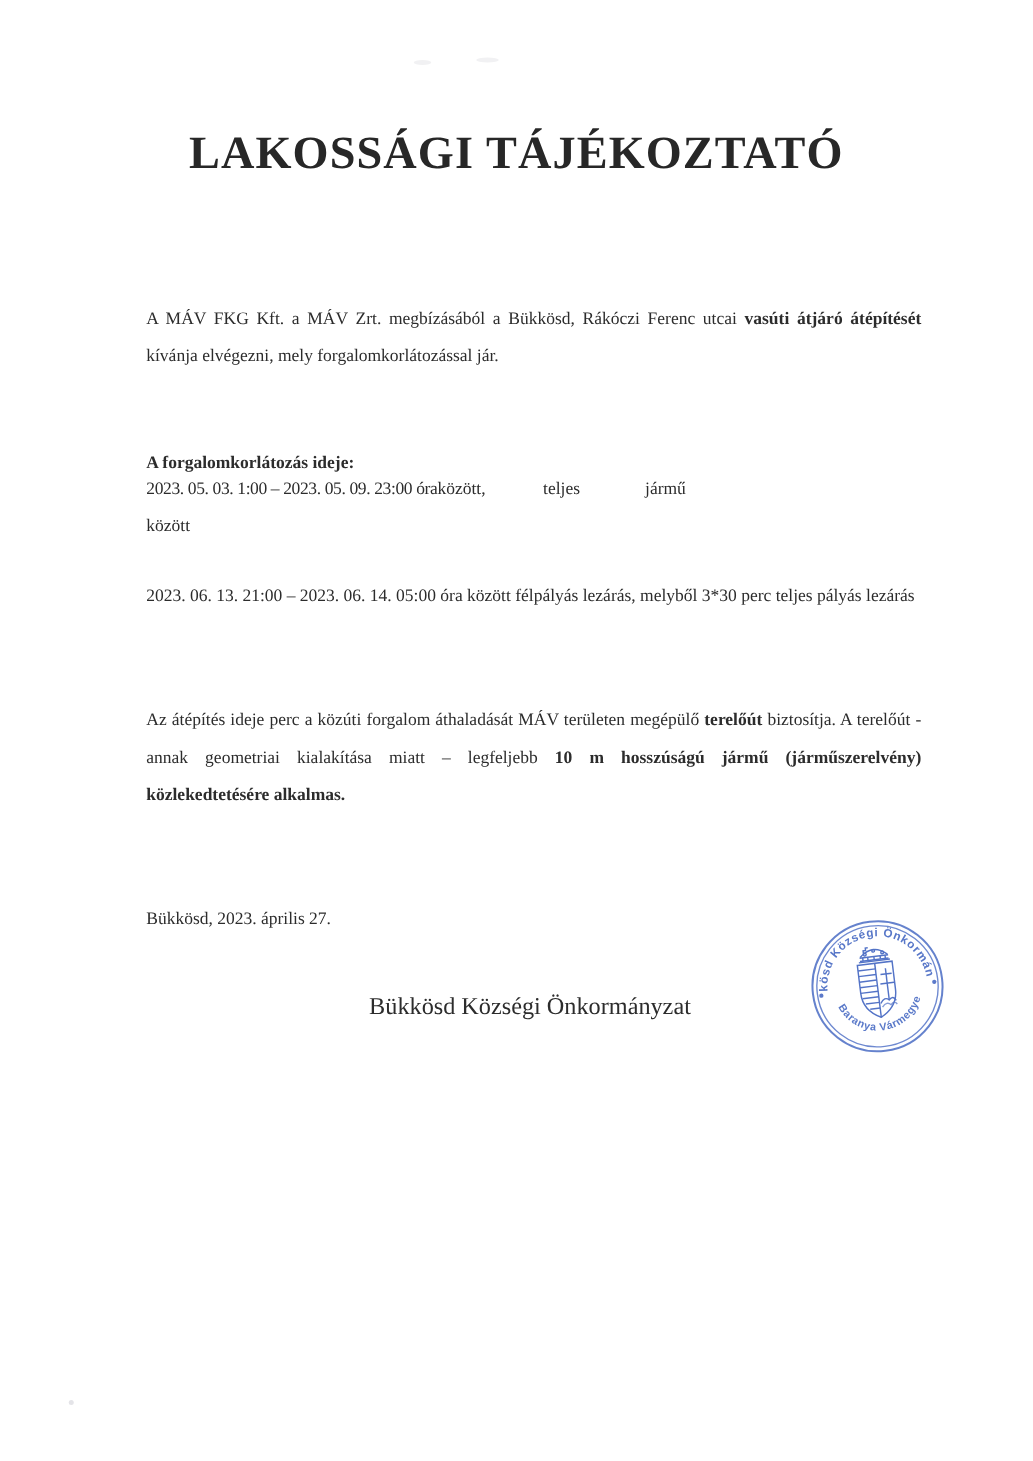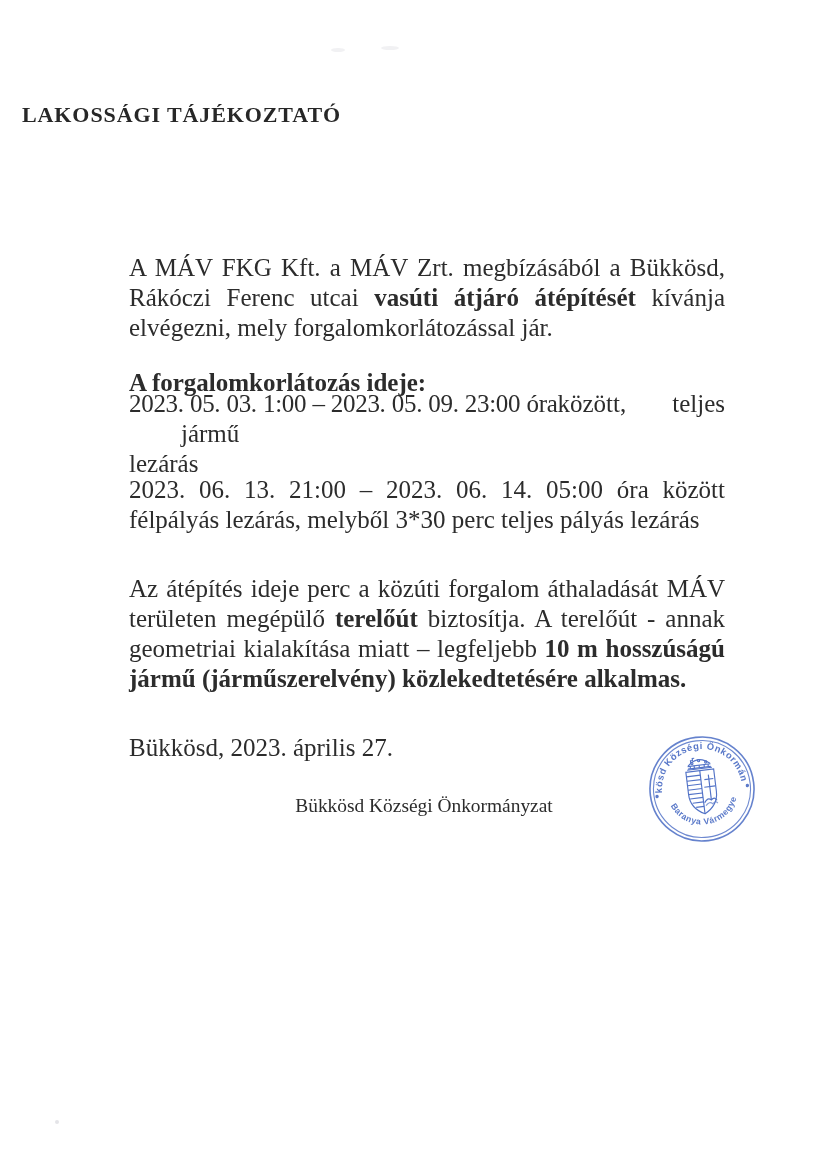--- a/index.html
+++ b/index.html
@@ -26,32 +26,32 @@
     background: #f1f1f3;
     border-radius: 50%;
     pointer-events: none;
   }
 
   #doc-title {
     position: absolute;
     left: 0;
     right: 0;
     top: 103px;
-    font-size: 22px;
+    text-align: center;
+    font-size: 37px;
     font-weight: bold;
     letter-spacing: 0.9px;
     color: #272727;
     line-height: 1.1;
-    margin-left: 22px;
   }
 
   p.para {
-    margin: 16px;
+    margin: 4px;
     color: #2c2c2c;
-    font-size: 25px;
+    font-size: 14px;
     line-height: 30px;
     text-align: justify;
     text-justify: inter-word;
   }
   p.para b, p.para strong { font-weight: bold; }
 
   .block {
     position: absolute;
     left: 113px;
     width: 628px;
@@ -116,21 +116,21 @@
 
   <div class="block" id="heading-period">
     <p class="para"><b>A forgalomkorlátozás ideje:</b></p>
   </div>
 
   <div class="block" id="para-period-1">
     <p class="para">
       <span class="stretched">
         <span class="tight">2023. 05. 03. 1:00 – 2023. 05. 09. 23:00 óra</span><span>között,</span><span class="gap-wide"></span><span>teljes</span><span class="gap-wide2"></span><span>jármű</span>
       </span>
-      <span class="stretched">lezárás</span>
+      <span class="stretched">között</span>
     </p>
   </div>
 
   <div class="block" id="para-period-2">
     <p class="para">2023. 06. 13. 21:00 – 2023. 06. 14. 05:00 óra között félpályás lezárás, melyből 3*30 perc teljes pályás lezárás</p>
   </div>
 
   <div class="block" id="para-detour">
     <p class="para">
       <span>Az átépítés ideje perc a közúti forgalom áthaladását MÁV területen megépülő </span><b>terelőút</b><span> biztosítja. A terelőút - annak geometriai kialakítása miatt – legfeljebb </span><b>10 m hosszúságú jármű (járműszerelvény) közlekedtetésére alkalmas.</b>

